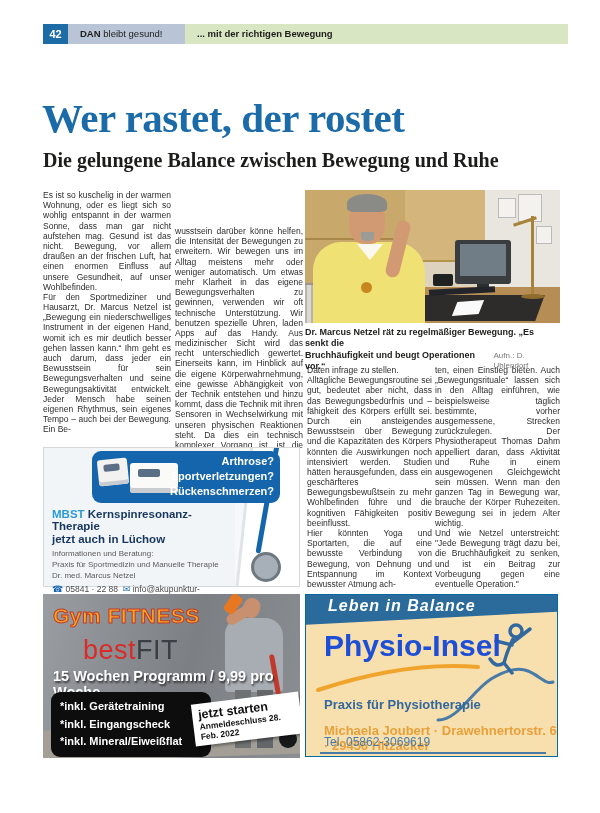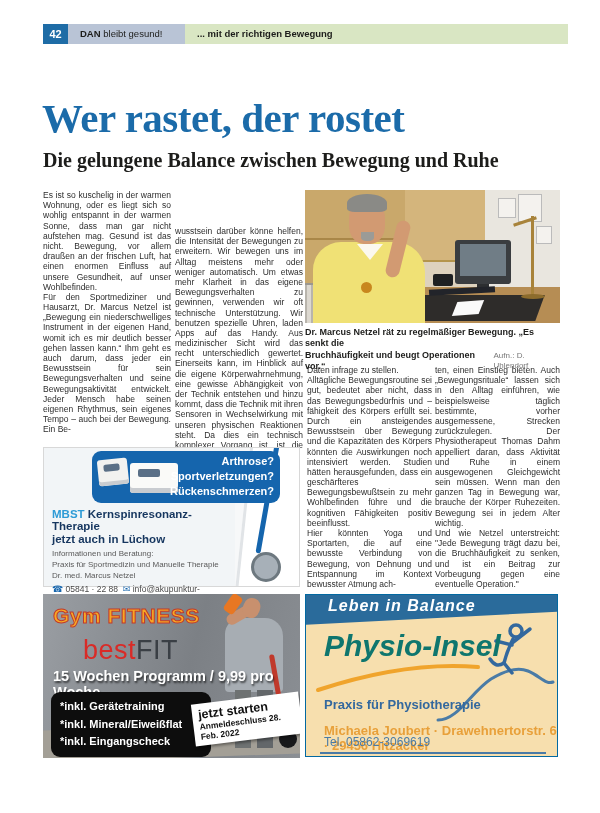--- a/index.html
+++ b/index.html
@@ -115,21 +115,21 @@
   .gym-cta .l1{font-size:12.5px;font-weight:bold;}
   .gym-cta .l2{font-size:8.5px;font-weight:bold;}
 
   
   .physio{left:305px;top:594px;width:253px;height:163px;background:#f7dfae;
           border:1px solid #0369a1;box-sizing:border-box;overflow:hidden;}
   .ph-banner{position:absolute;left:-4px;top:-6px;width:262px;height:36px;background:#2a6b9b;
              transform:rotate(-3deg);transform-origin:left top;}
   .ph-banner-text{position:absolute;left:22px;top:2px;color:#fff;font-size:16px;font-weight:bold;
                   font-style:italic;letter-spacing:1px;}
-  .physio-name{position:absolute;left:18px;top:34px;font-size:30px;font-weight:bold;color:#0f766e;font-style:italic;}
+  .physio-name{position:absolute;left:18px;top:34px;font-size:30px;font-weight:bold;color:#1d4ed8;}
   .physio-sub{position:absolute;left:18px;top:102px;font-size:13px;font-weight:bold;color:#33689e;}
   .physio-addr{position:absolute;left:18px;top:128px;font-size:13px;color:#e8a03a;font-weight:bold;}
   .physio-tel{position:absolute;left:18px;top:140px;font-size:12px;color:#4a7ba6;}
   .physio-rule{position:absolute;left:14px;top:157px;width:226px;height:2px;background:#4a7ba6;}
   .physio-svg{position:absolute;left:0;top:0;}
 
   .footer-space{left:0;top:758px;width:600px;height:55px;background:#fff;}
 </style>
 </head>
 <body>
@@ -228,22 +228,22 @@
     <div class="gym-arm"></div>
     <div class="gym-bottle"></div>
     <div class="gym-man-head"></div>
     <div class="gym-band"></div>
     <div class="gym-kettle"></div>
     <div class="gym-title">Gym FITNESS</div>
     <div class="gym-title2"><span class="red">best</span><span class="dark">FIT</span></div>
     <div class="gym-offer">15 Wochen Programm / 9,99 pro Woche</div>
     <div class="gym-box">
       <div>*inkl. Gerätetraining</div>
+      <div>*inkl. Eingangscheck</div>
       <div>*inkl. Mineral/Eiweißflat</div>
-      <div>*inkl. Eingangscheck</div>
     </div>
     <div class="gym-cta">
       <div class="l1">jetzt starten</div>
       <div class="l2">Anmeldeschluss 28. Feb. 2022</div>
     </div>
   </div>
 
   <div class="abs physio">
     <div class="ph-banner"></div>
     <div class="ph-banner-text">Leben in Balance</div>

